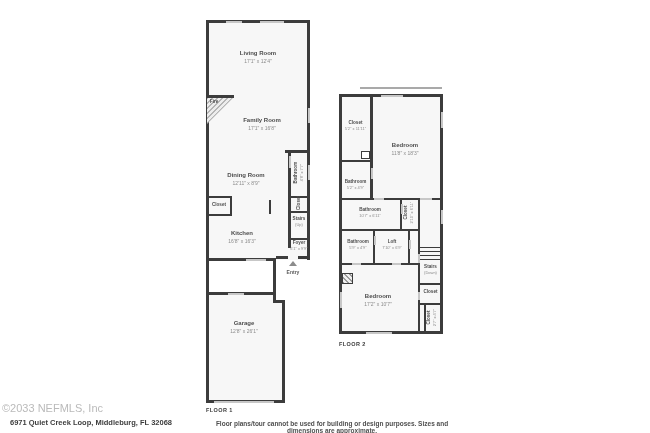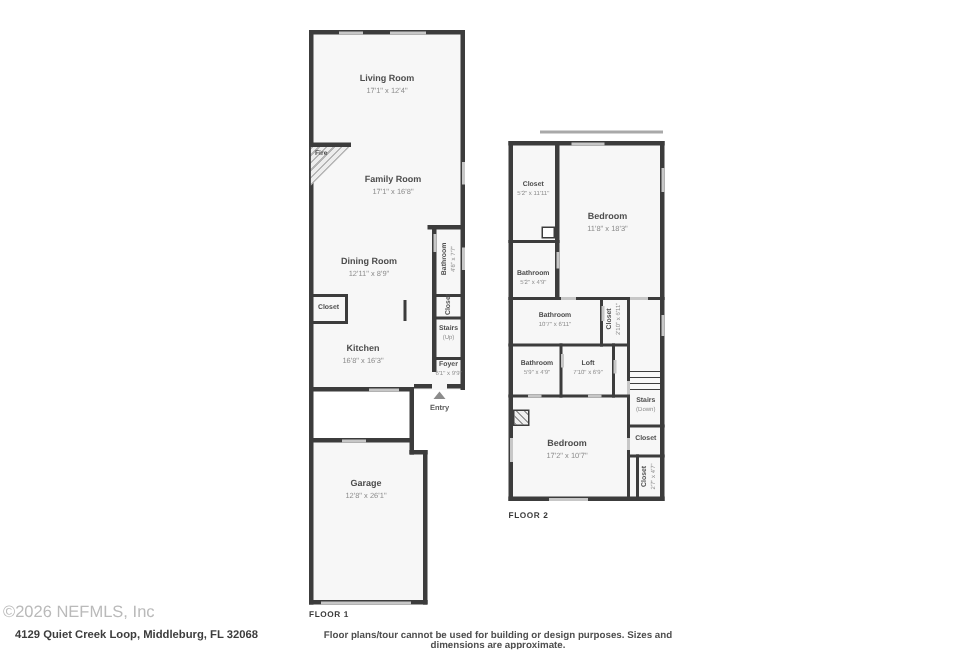--- a/index.html
+++ b/index.html
@@ -204,17 +204,17 @@
     <div class="rl sm" style="left:419px;top:289px;width:23px;">
       <div class="rn">Closet</div>
     </div>
     <div class="rl sm vert" style="left:416px;top:312px;width:32px;">
       <div class="rn">Closet</div>
       <div class="rd">2'7" x 4'7"</div>
     </div>
     <div class="floorlbl" style="left:339px;top:341px;">FLOOR 2</div>
   </div>
 
-  <div class="copyright" style="left:2px;top:402px;">©2026 NEFMLS, Inc</div>
-  <div class="address" style="left:10px;top:418px;">4129 Quiet Creek Loop, Middleburg, FL 32068</div>
+  <div class="copyright" style="left:2px;top:402px;">©2033 NEFMLS, Inc</div>
+  <div class="address" style="left:10px;top:418px;">6971 Quiet Creek Loop, Middleburg, FL 32068</div>
   <div class="disclaimer" style="left:212px;top:420px;width:240px;">Floor plans/tour cannot be used for building or design purposes. Sizes and dimensions are approximate.</div>
 
 </div>
 
 </body></html>

